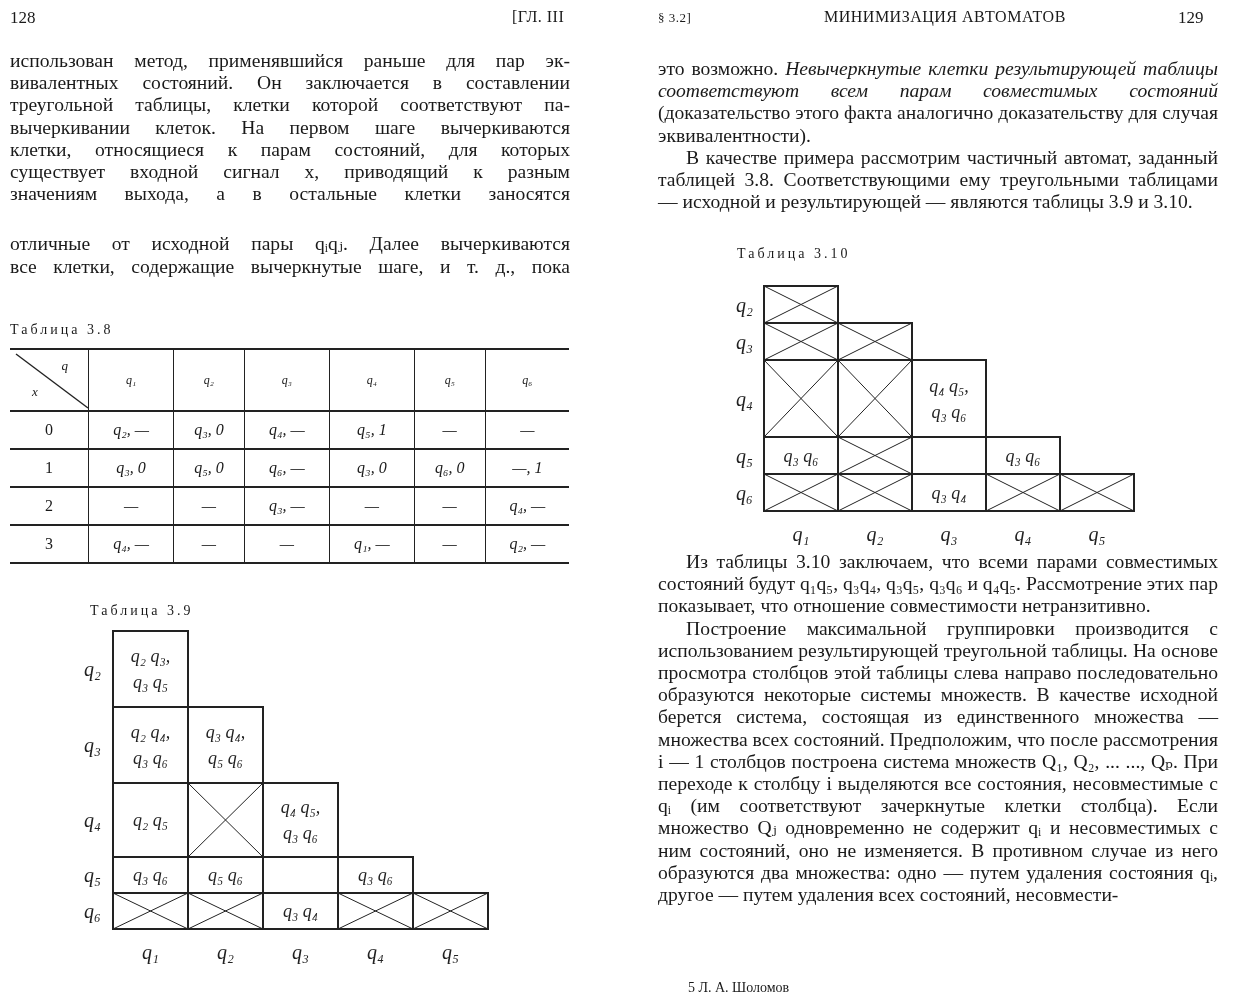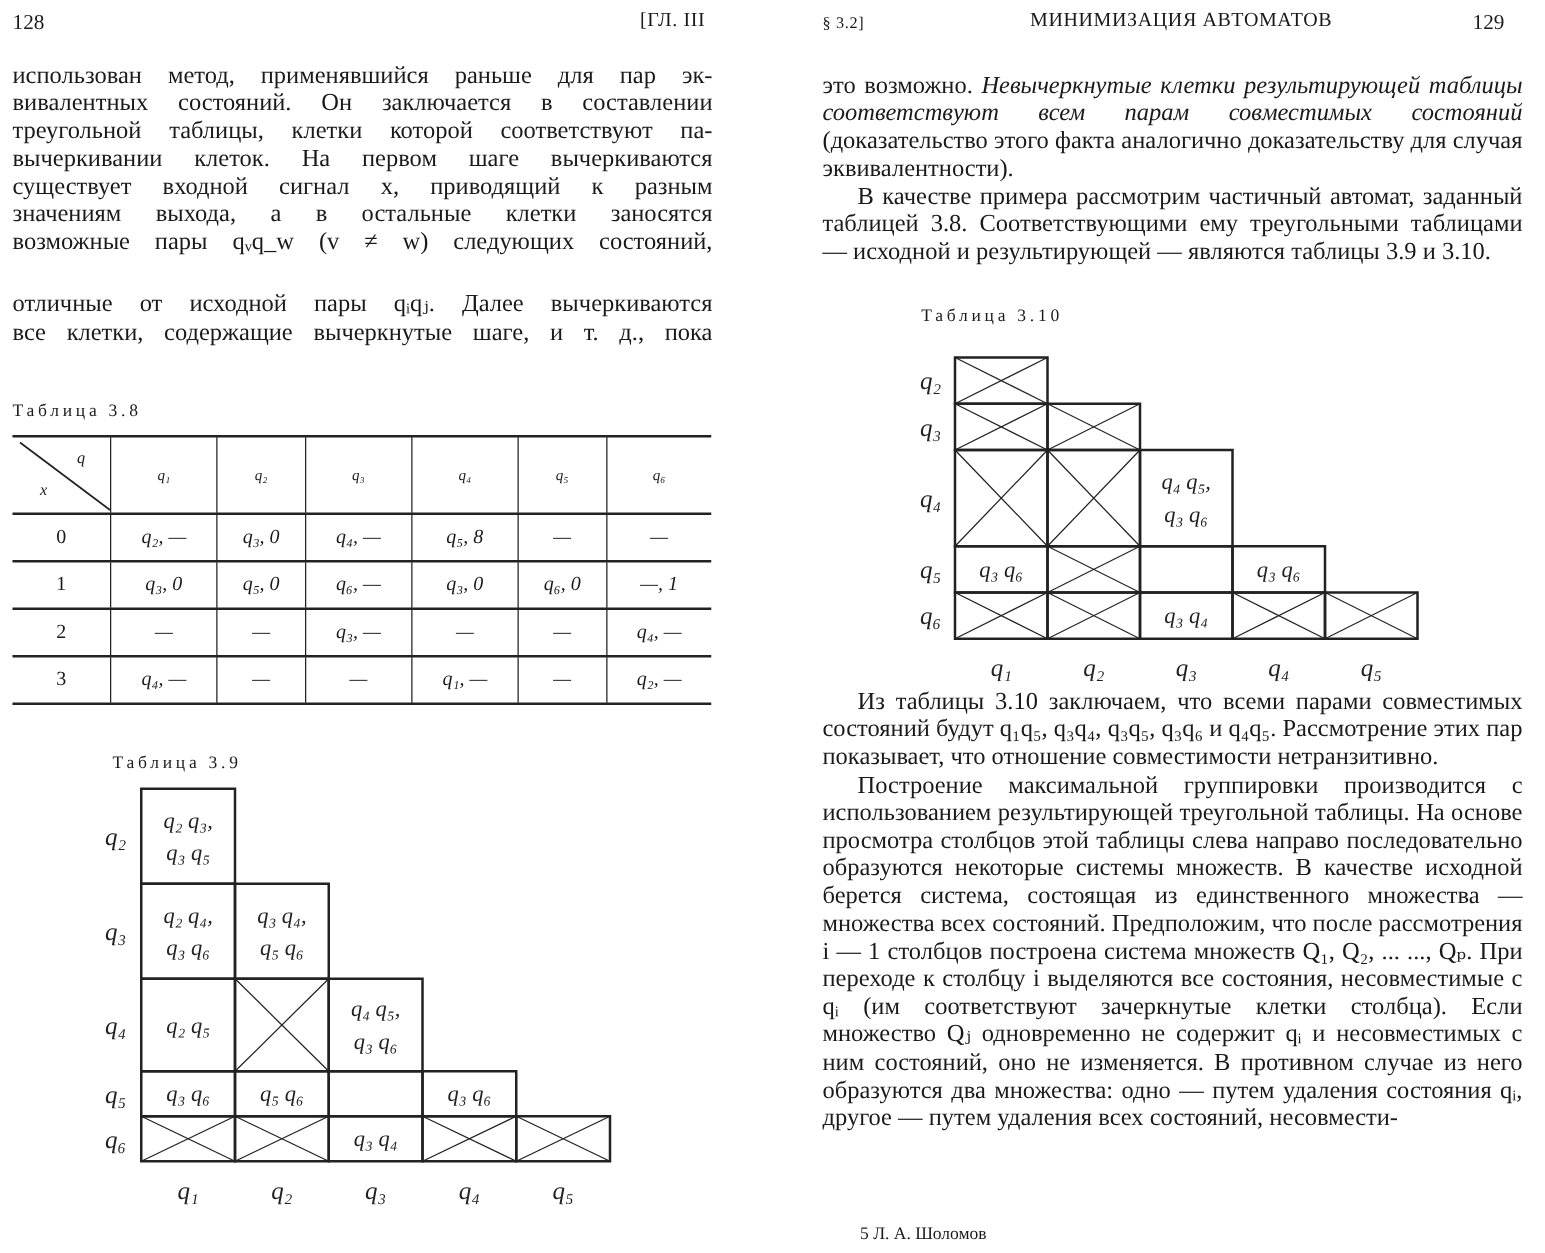--- a/index.html
+++ b/index.html
@@ -42,23 +42,23 @@
 
 <div class="page left">
   <span class="pnum" style="left:10px;">128</span>
   <span class="running-head" style="left:512px;">[ГЛ. III</span>
 
   <div class="text" id="left-para" style="left:10px; top:50px; width:560px;">
       <div style="text-align: justify; text-align-last: justify;">использован метод, применявшийся раньше для пар эк-</div>
       <div style="text-align: justify; text-align-last: justify;">вивалентных состояний. Он заключается в составлении</div>
       <div style="text-align: justify; text-align-last: justify;">треугольной таблицы, клетки которой соответствуют па-</div>
       <div style="text-align: justify; text-align-last: justify;">вычеркивании клеток. На первом шаге вычеркиваются</div>
+      <div style="text-align: justify; text-align-last: justify;">клетки, относящиеся к парам состояний, для которых</div>
       <div style="text-align: justify; text-align-last: justify;">существует входной сигнал x, приводящий к разным</div>
       <div style="text-align: justify; text-align-last: justify;">значениям выхода, а в остальные клетки заносятся</div>
-      <div style="text-align: justify; text-align-last: justify;">возможные пары qᵥq_w (v ≠ w) следующих состояний,</div>
       <div style="text-align: justify; text-align-last: justify; margin-top: 28px;">отличные от исходной пары qᵢqⱼ. Далее вычеркиваются</div>
       <div style="text-align: justify; text-align-last: justify;">все клетки, содержащие вычеркнутые шаге, и т. д., пока</div>
     </div>
 
   <div class="caption" style="left:10px; top:322px;">Таблица 3.8</div>
 
   <table class="t38">
     <tbody id="t38-body">
         <tr class="head">
           <td class="diag">
@@ -73,21 +73,21 @@
           <td>q₃</td>
           <td>q₄</td>
           <td>q₅</td>
           <td>q₆</td>
         </tr>
         <tr class="row">
           <td>0</td>
           <td class="qcell">q₂, —</td>
           <td class="qcell">q₃, 0</td>
           <td class="qcell">q₄, —</td>
-          <td class="qcell">q₅, 8</td>
+          <td class="qcell">q₅, 1</td>
           <td class="qcell">—</td>
           <td class="qcell">—</td>
         </tr>
         <tr class="row">
           <td>1</td>
           <td class="qcell">q₃, 0</td>
           <td class="qcell">q₅, 0</td>
           <td class="qcell">q₆, —</td>
           <td class="qcell">q₃, 0</td>
           <td class="qcell">q₆, 0</td>

